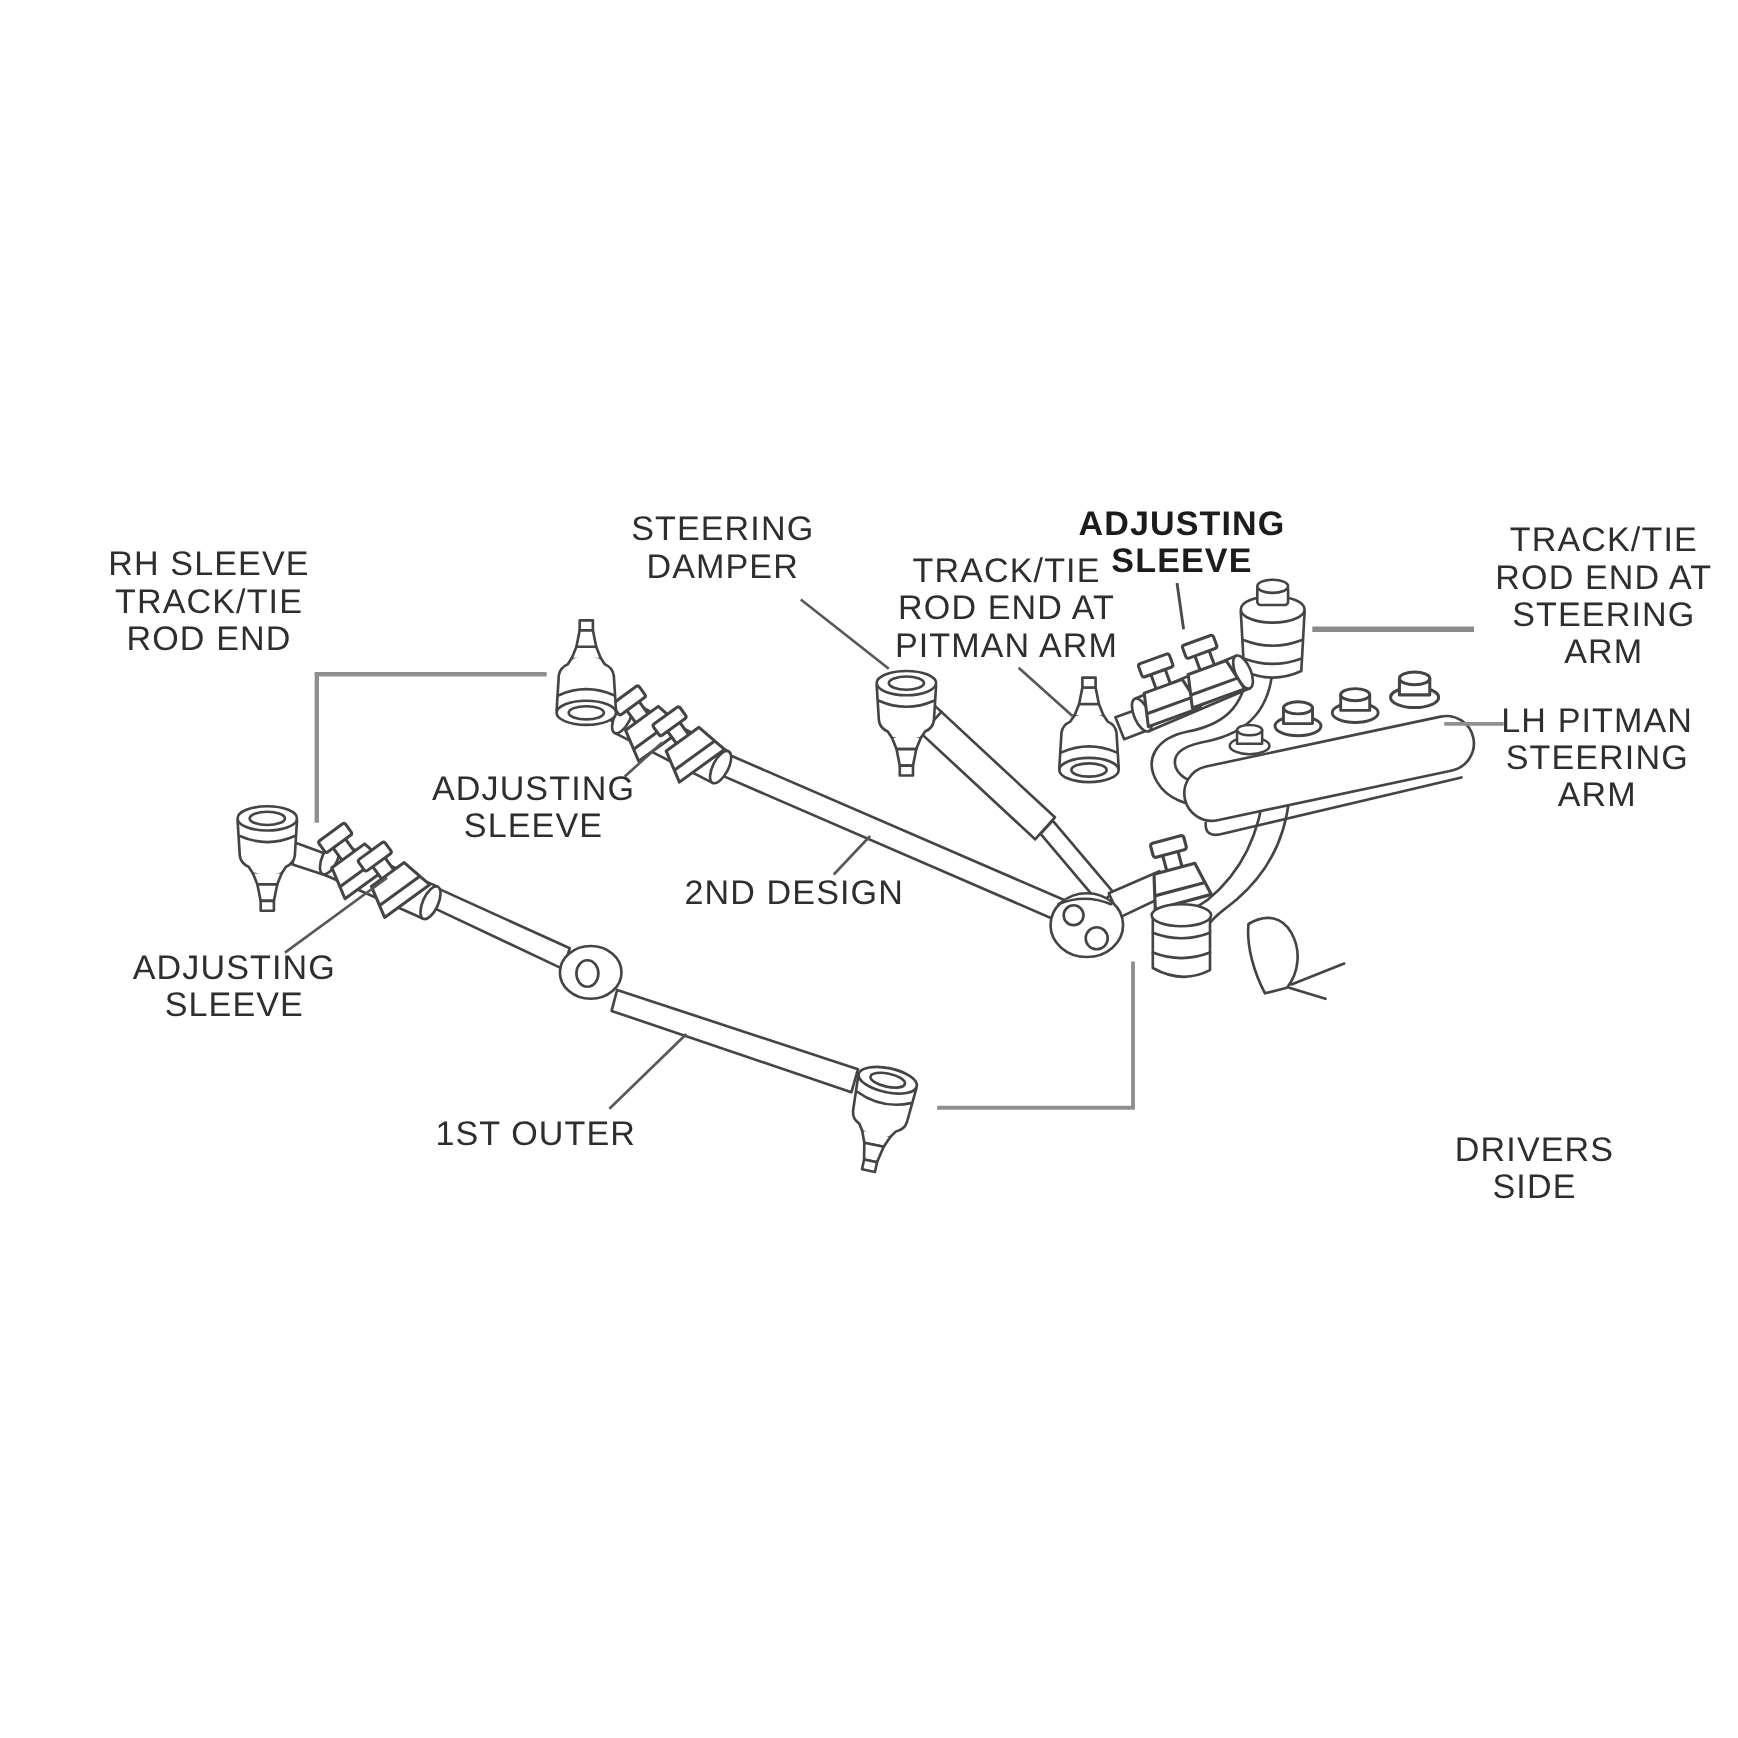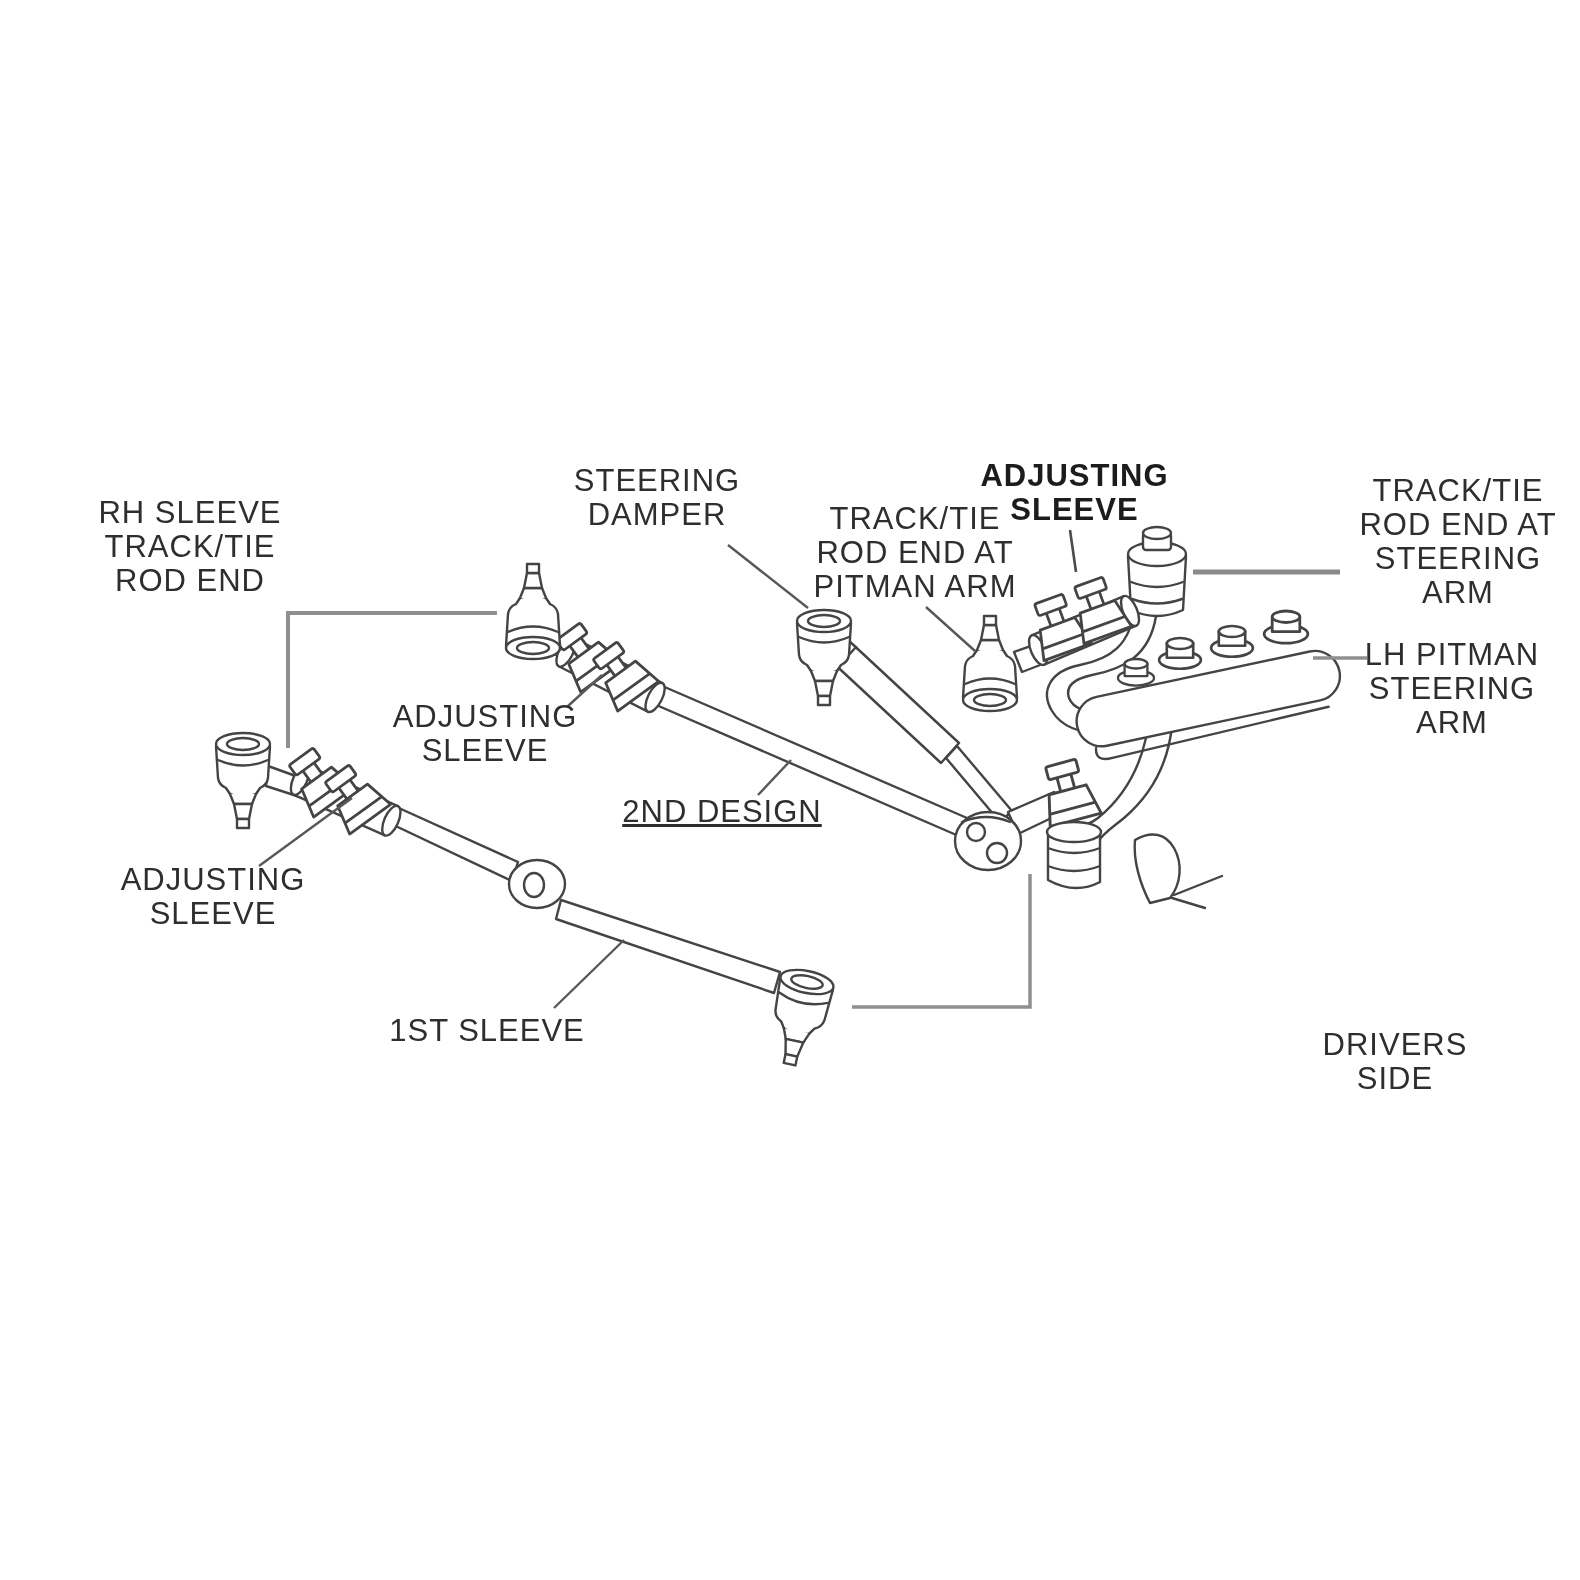--- a/index.html
+++ b/index.html
@@ -175,21 +175,21 @@
   <div class="lbl" style="left:1352px;top:638px;width:200px;">LH PITMAN
 STEERING
 ARM</div>
 
   <div class="lbl" style="left:375px;top:700px;width:220px;">ADJUSTING
 SLEEVE</div>
 
   <div class="lbl" style="left:103px;top:863px;width:220px;">ADJUSTING
 SLEEVE</div>
 
-  <div class="lbl" style="left:612px;top:795px;width:220px;text-decoration:underline;">2ND DESIGN</div>
+  <div class="lbl" style="left:612px;top:795px;width:220px;">2ND DESIGN</div>
 
-  <div class="lbl" style="left:377px;top:1014px;width:220px;">1ST SLEEVE</div>
+  <div class="lbl" style="left:377px;top:1014px;width:220px;">1ST OUTER</div>
 
 
   <div class="lbl" style="left:1295px;top:1028px;width:200px;text-align:center;">DRIVERS
 SIDE</div>
 
 </div>
 
 </body></html>

